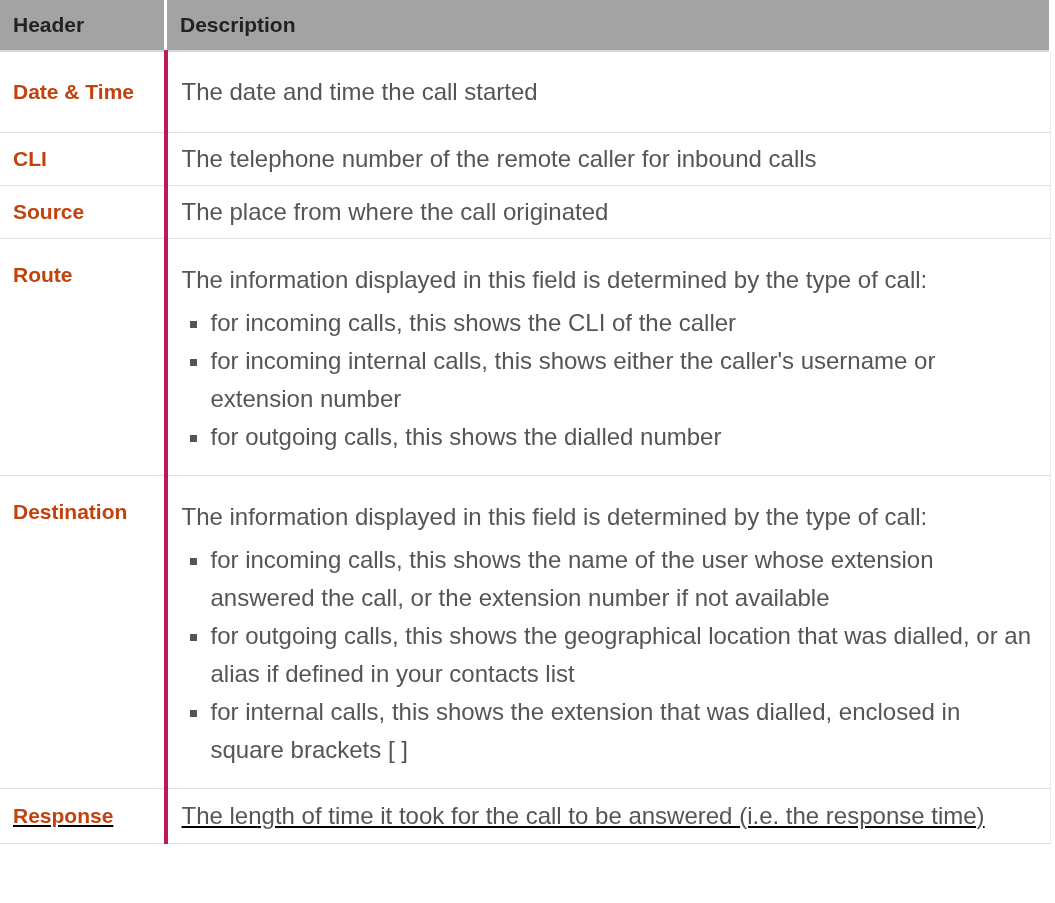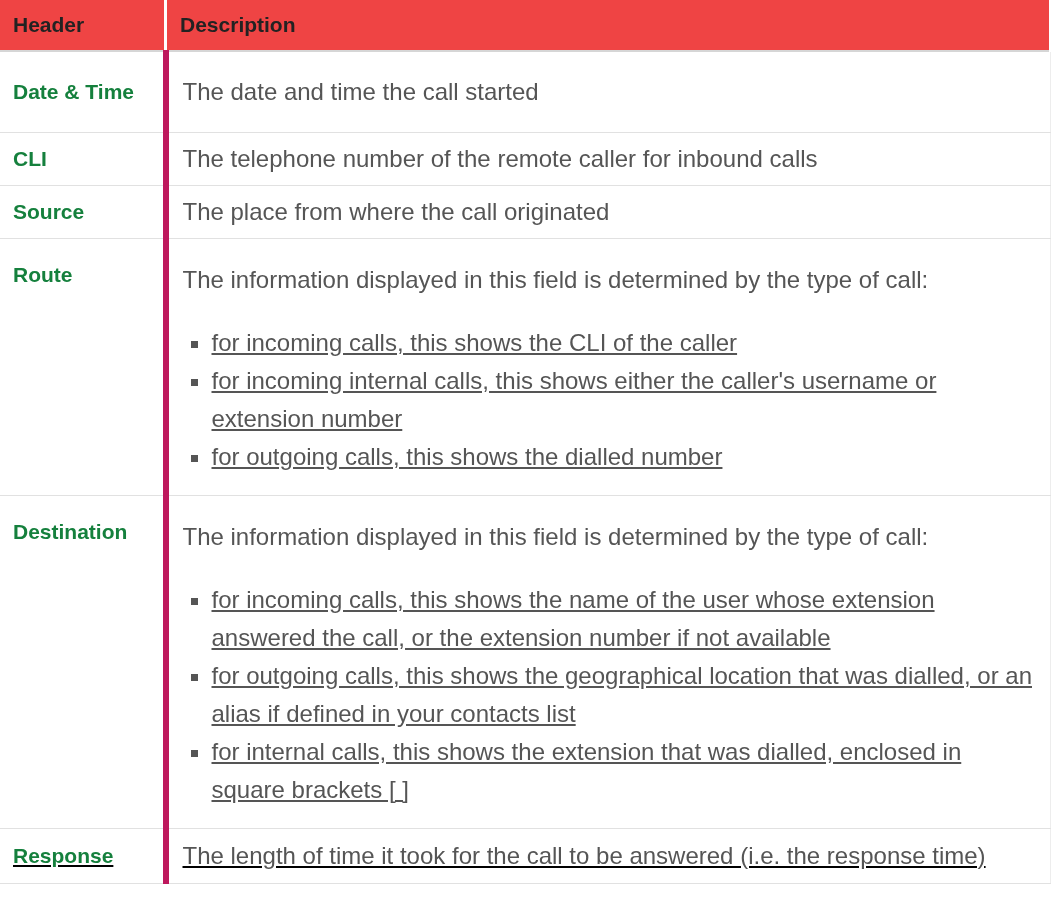--- a/index.html
+++ b/index.html
@@ -8,62 +8,61 @@
     background: #ffffff;
     font-family: "Liberation Sans", sans-serif;
   }
   .doc-table {
     border-collapse: collapse;
     width: 1052px;
     table-layout: fixed;
   }
   
   th {
-    background: #ef4444;
+    background: #a3a3a3;
     text-align: left;
     font-size: 21px;
     font-weight: bold;
     color: #222222;
     line-height: 28px;
     padding: 11px 8px 11px 13px;
     border-bottom: 2px solid #d6d6d6;
     vertical-align: middle;
   }
   th.col-label { width: 143px; border-right: 3px solid #ffffff; }
   th.col-desc  { border-right: 3px solid #ffffff; }
   
   td {
     border-bottom: 1px solid #e1e1e1;
     vertical-align: middle;
   }
   td.label {
     font-weight: bold;
     font-size: 21px;
-    color: #15803d;
+    color: #c2410c;
     line-height: 27px;
     padding: 7px 8px 7px 13px;
-    border-right: 6px solid #be185d;
+    border-right: 4px solid #be185d;
     word-wrap: break-word;
   }
   td.desc {
     font-size: 24px;
     color: #555555;
     line-height: 38px;
     padding: 7px 12px 7px 14px;
     border-right: 1px solid #ededed;
   }
   
   tr.row-tall td { vertical-align: top; }
   tr.row-tall td.label { padding-top: 22px; }
   .desc .intro { margin: 15px 0 0 0; }
   .desc ul {
     list-style: square;
-    margin: 25px 0 12px 0;
+    margin: 5px 0 12px 0;
     padding-left: 29px;
-    text-decoration: underline;
   }
   .desc li { line-height: 38px; }
   
   tr.h81 { height: 81px; }
   tr.h53 { height: 53px; }
   tr.h55 { height: 55px; text-decoration: underline; }
   tr.h54 { height: 54px; }
 </style>
 </head>
 <body>

